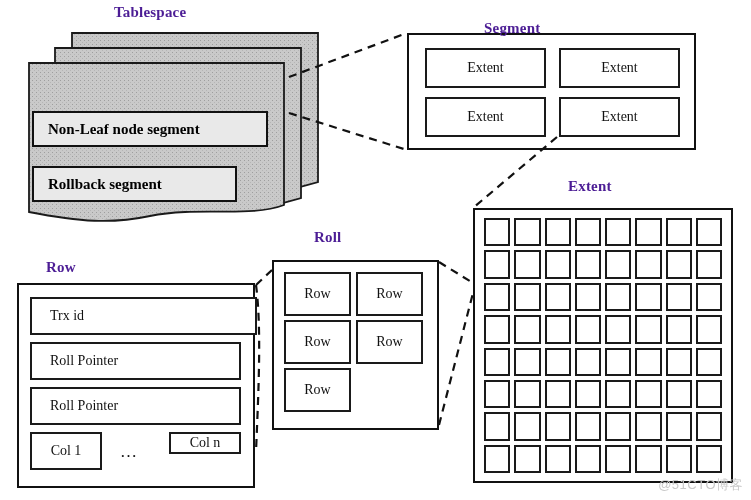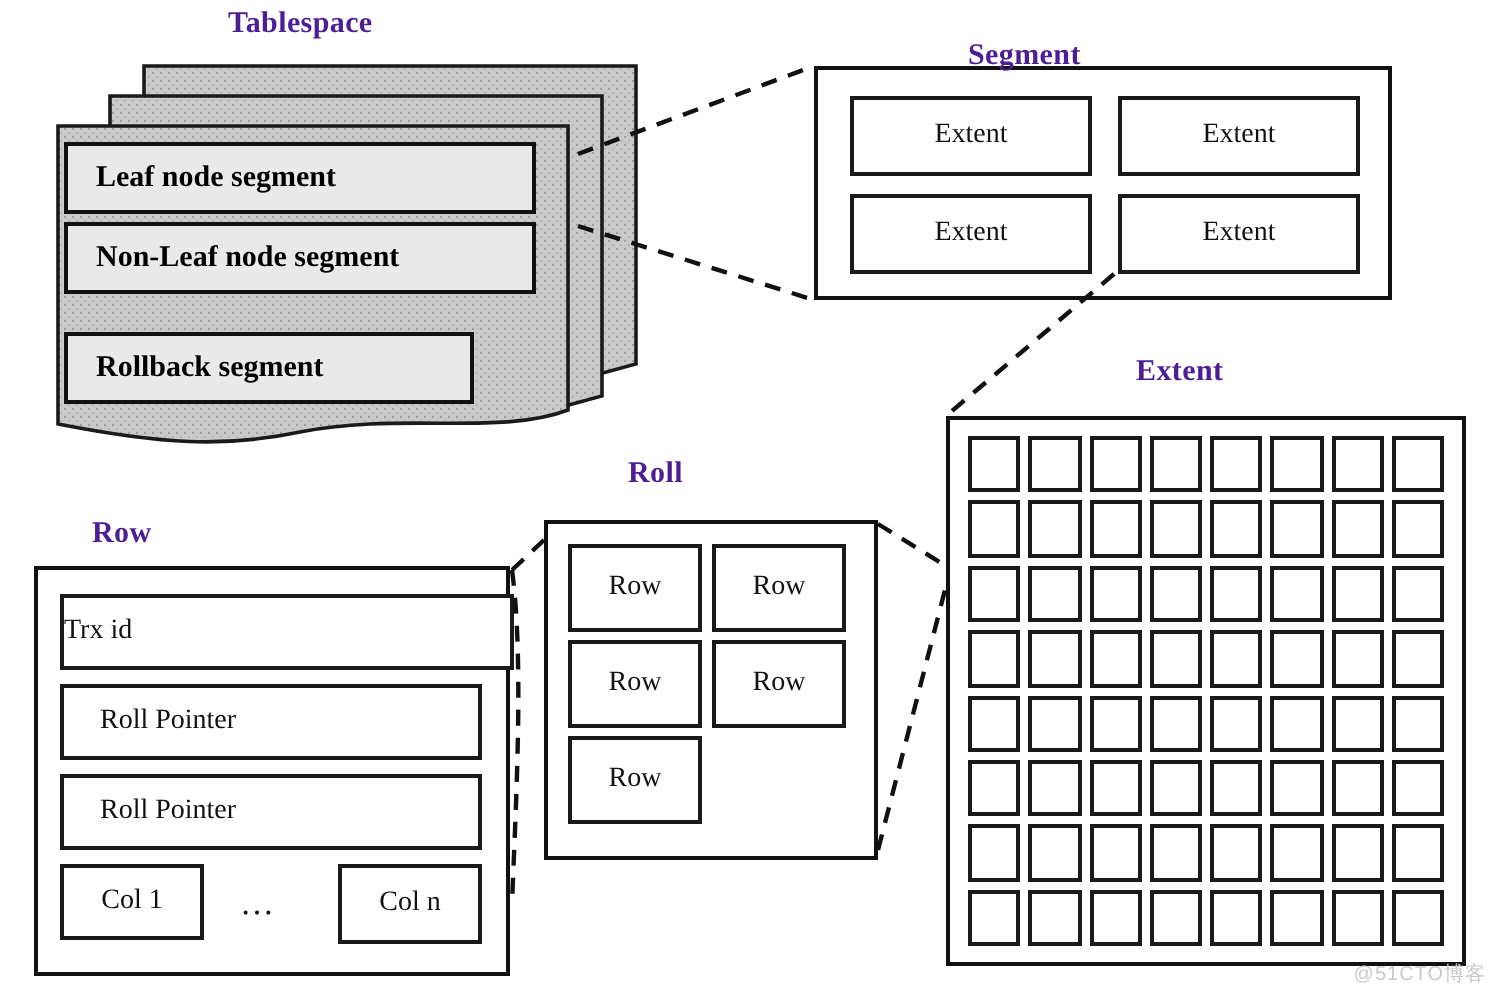--- a/index.html
+++ b/index.html
@@ -80,21 +80,21 @@
     position:absolute;
     font-size:17px;letter-spacing:2px;color:#111;
     font-family:"Liberation Serif","DejaVu Serif",serif;
     z-index:6;
   }
 
   .watermark{
     position:absolute;
     right:8px;bottom:6px;
     font-family:"Liberation Sans","DejaVu Sans",sans-serif;
-    font-size:10px;
+    font-size:13px;
     color:#c9c9c9;
     letter-spacing:.5px;
     z-index:20;
     white-space:nowrap;
   }
 </style>
 </head>
 <body>
 
 <div id="stage">
@@ -112,23 +112,20 @@
 
     <path d="M55,48 L301,48 L301,198 L279,204 L55,204 Z" fill="url(#speck)" stroke="#1a1a1a" stroke-width="1.8"></path>
 
     <path d="M29,63 L284,63 L284,205
              C250,218 200,206 150,216
              C112,224 80,222 29,212 Z" fill="url(#speck)" stroke="#1a1a1a" stroke-width="1.8"></path>
   </svg>
 
   <div class="caption" style="left:114px;top:4px;">Tablespace</div>
 
-  <div class="seg-band" style="left:32px;top:71px;width:236px;height:36px;">
-    <span>Leaf node segment</span>
-  </div>
   <div class="seg-band" style="left:32px;top:166px;width:205px;height:36px;">
     <span>Rollback segment</span>
   </div>
   <div class="seg-band" style="left:32px;top:111px;width:236px;height:36px;">
     <span>Non-Leaf node segment</span>
   </div>
 
   <div class="caption" style="left:484px;top:6px;margin-top:14px;">Segment</div>
 
   <div class="frame" style="left:407px;top:33px;width:289px;height:117px;">
@@ -232,34 +229,34 @@
       <span>Row</span>
     </div>
     <div class="cell" style="left:10px;top:106px;width:67px;height:44px;">
       <span>Row</span>
     </div>
   </div>
 
   <div class="caption" style="left:46px;top:259px;">Row</div>
 
   <div class="frame" style="left:17px;top:283px;width:238px;height:205px;">
-    <div class="cell" style="left:11px;top:12px;width:227px;height:38px;justify-content:flex-start;">
+    <div class="cell" style="left:11px;top:12px;width:227px;height:38px;justify-content:flex-start;padding-left:18px;">
       <span>Trx id</span>
     </div>
     <div class="cell" style="left:11px;top:57px;width:211px;height:38px;justify-content:flex-start;padding-left:18px;">
       <span>Roll Pointer</span>
     </div>
     <div class="cell" style="left:11px;top:102px;width:211px;height:38px;justify-content:flex-start;padding-left:18px;">
       <span>Roll Pointer</span>
     </div>
     <div class="cell" style="left:11px;top:147px;width:72px;height:38px;justify-content:center;">
       <span>Col 1</span>
     </div>
     <div class="ellipsis" style="left:101px;top:157px;">…</div>
-    <div class="cell" style="left:150px;top:147px;width:72px;height:40px;">
+    <div class="cell" style="left:150px;top:147px;width:72px;height:22px;">
       <span>Col n</span>
     </div>
   </div>
 
   <svg class="svg-layer" id="connectors" viewBox="0 0 751 500" preserveAspectRatio="none">
     <g stroke="#111111" stroke-width="2.2" fill="none" stroke-dasharray="8 6" stroke-linecap="butt">
 
       <path d="M289,77 L407,33"></path>
 
       <path d="M289,113 L407,150"></path>

